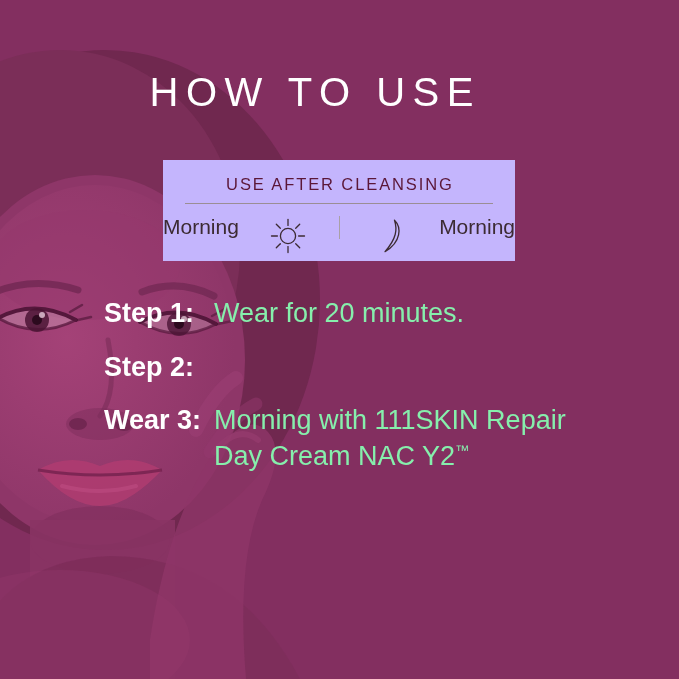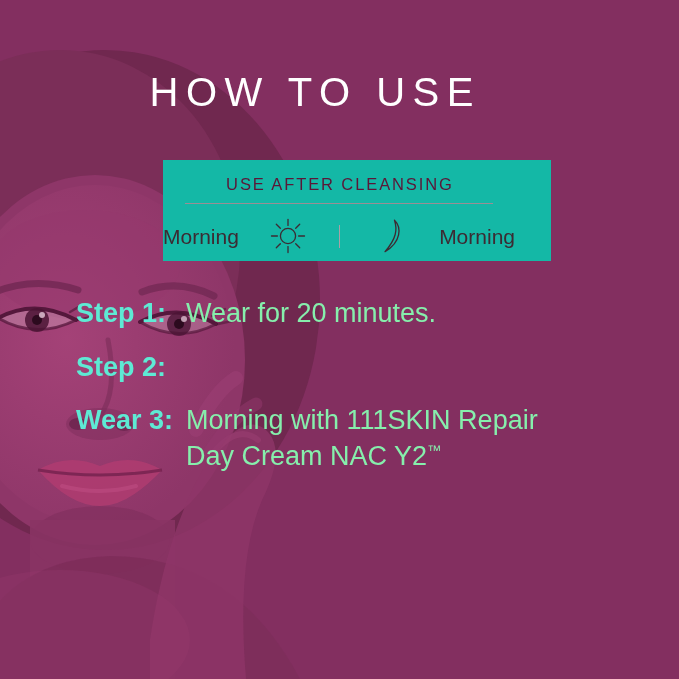--- a/index.html
+++ b/index.html
@@ -49,23 +49,23 @@
     line-height: 1;
     text-indent: 7.5px;
     white-space: nowrap;
   }
 
   
   .card {
     position: absolute;
     left: 163px;
     top: 160px;
-    width: 388px;
+    width: 352px;
     height: 101px;
-    background: #14b8a6;
+    background: #c4b5fd;
     box-sizing: border-box;
   }
   .card-heading {
     position: absolute;
     left: 0;
     top: 15px;
     width: 352px;
     text-align: center;
     color: #5B1738;
     font-size: 16.5px;
@@ -83,21 +83,20 @@
     background: #9B8E94;
   }
 
   .card-row {
     position: absolute;
     left: 0;
     top: 56px;
     width: 352px;
     height: 40px;
     display: flex;
-    align-items: center;
     justify-content: center;
     gap: 21px;
   }
   .period-label {
     color: #3C2B33;
     font-size: 21px;
     font-weight: 400;
     line-height: 1;
     white-space: nowrap;
   }
@@ -126,23 +125,23 @@
     width: 679px;
   }
   .step {
     display: flex;
     align-items: flex-start;
     margin-bottom: 18px;
   }
   .step-label {
     width: 110px;
     flex: 0 0 110px;
-    margin-left: 76px;
+    margin-left: 104px;
     text-align: left;
-    color: #5eead4;
+    color: #ffffff;
     font-size: 27px;
     font-weight: 700;
     line-height: 1.32;
     white-space: nowrap;
   }
   .step-body {
     color: #86efac;
     font-size: 27px;
     font-weight: 400;
     line-height: 1.32;

